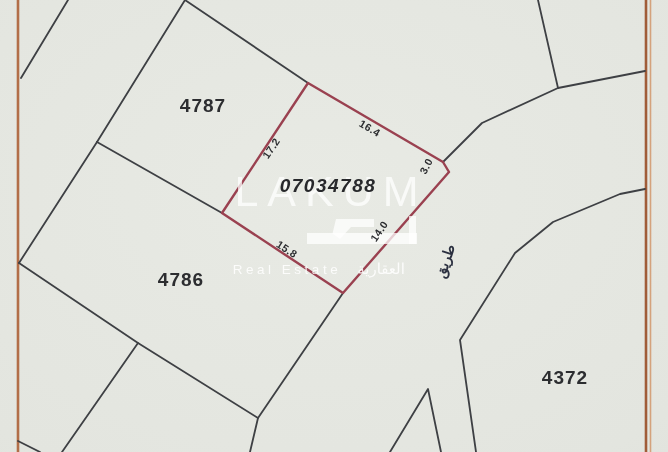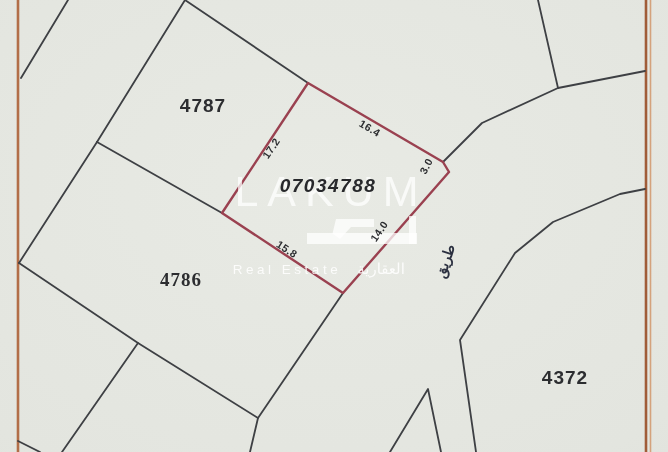--- a/index.html
+++ b/index.html
@@ -93,21 +93,21 @@
         <rect x="307" y="233" width="110" height="11"></rect>
         <rect x="409" y="216" width="7" height="28"></rect>
       </g>
     </svg>
     <div class="wm-realestate">Real Estate</div>
     <div class="wm-arabic">العقارية</div>
   </div>
 
   <div class="layer-labels">
     <div class="lbl plotnum" style="left:203px;top:106px;">4787</div>
-    <div class="lbl plotnum" style="left:181px;top:280px;font-family:Liberation Serif, serif;">4786</div>
+    <div class="lbl plotnum" style="left:181px;top:280px;">4786</div>
     <div class="lbl plotnum" style="left:565px;top:378px;text-align:right;">4372</div>
 
     <div class="lbl mainnum" style="left:328px;top:186px;">07034788</div>
 
     <div class="lbl dim" style="left:271px;top:148px;transform:translate(-50%,-50%) rotate(-56deg);">17.2</div>
     <div class="lbl dim" style="left:370px;top:128px;transform:translate(-50%,-50%) rotate(30deg);">16.4</div>
     <div class="lbl dim" style="left:426px;top:166px;transform:translate(-50%,-50%) rotate(-62deg);">3.0</div>
     <div class="lbl dim" style="left:379px;top:231px;transform:translate(-50%,-50%) rotate(-56deg);">14.0</div>
     <div class="lbl dim" style="left:287px;top:249px;transform:translate(-50%,-50%) rotate(33deg);">15.8</div>
 

